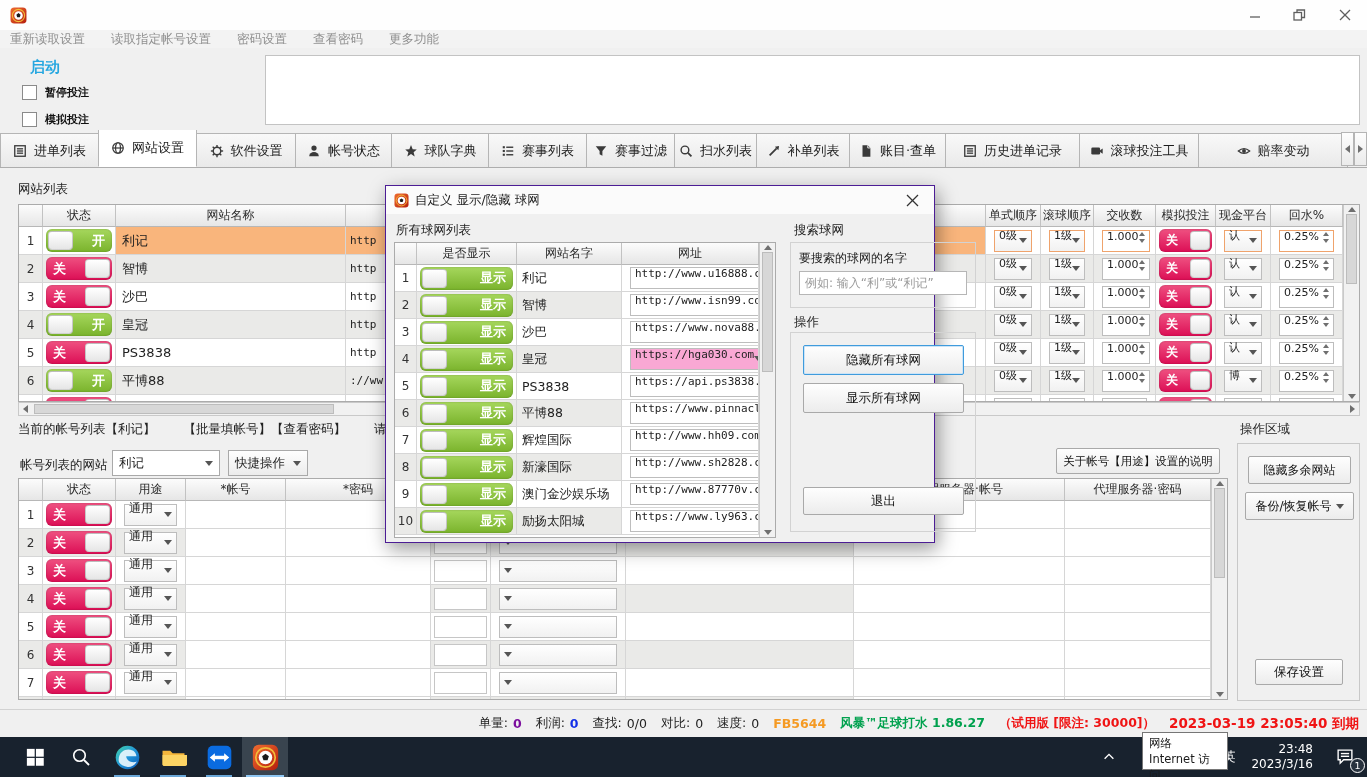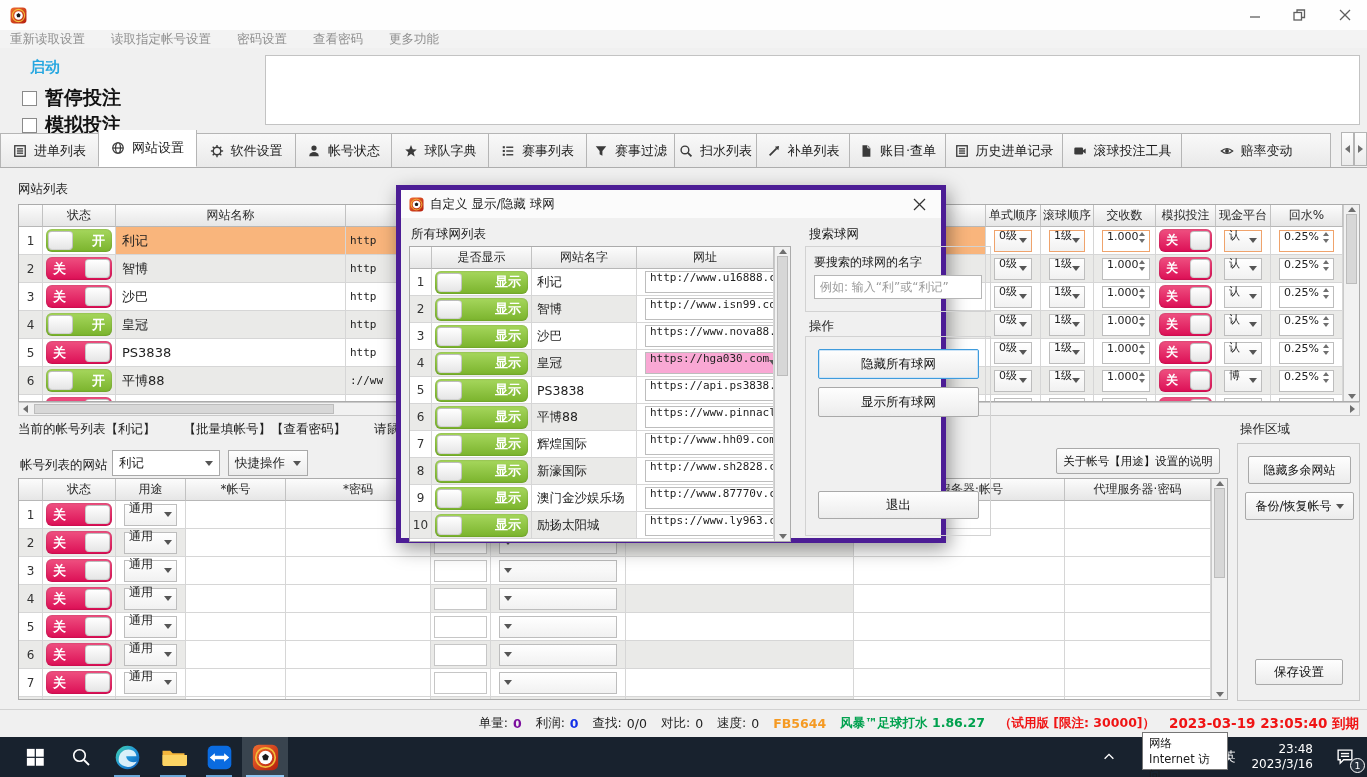--- a/index.html
+++ b/index.html
@@ -14,21 +14,21 @@
 .appico{width:17px;height:17px;margin-left:10px}
 .wbtns{margin-left:auto;display:flex}
 .wbtn{width:45px;height:30px;display:flex;align-items:center;justify-content:center}
 #menubar{left:0;top:30px;width:1367px;height:18px;background:#f3f3f3;display:flex;align-items:center;gap:26px;padding-left:10px}
 #menubar .mi{color:#909090;font-size:12.5px}
 
 
 #start-link{left:30px;top:58px;font-size:15px;font-weight:bold;color:#27a7e0}
 .cbrow{display:flex;align-items:center;gap:8px}
 .cb{width:15px;height:15px;background:#fff;border:1px solid #8a8a8a;flex:none}
-.cbl{font-weight:bold;font-size:19px;color:#111}
+.cbl{font-weight:bold;font-size:11px;color:#111}
 #logbox{left:265px;top:55px;width:1095px;height:70px;background:#fff;border:1px solid #c3c3c3}
 
 
 #tabbar{left:0;top:130px;width:1367px;height:38px;border-bottom:1px solid #adadad;display:flex;align-items:flex-end;overflow:hidden}
 .tab{height:34px;display:flex;align-items:center;justify-content:center;gap:7px;font-size:13px;color:#1c1c1c;
   background:linear-gradient(#f9f9f9,#e9e9e9);border:1px solid #b5b5b5;border-bottom:none;margin-right:-1px;flex:none}
 .tab.active{height:38px;background:#fff;z-index:2;border-bottom:1px solid #fff}
 .tab svg{flex:none}
 .tabscroll{position:absolute;right:0;top:132px;display:flex;height:34px}
 .tsbtn{width:13px;height:34px;background:linear-gradient(#fdfdfd,#ebebeb);border:1px solid #b5b5b5;display:flex;align-items:center;justify-content:center}
@@ -74,21 +74,21 @@
 .mono{font-family:"DejaVu Sans Mono","Liberation Mono",monospace;font-size:11px}
 
 
 .btn{background:linear-gradient(#fefefe,#ececec);border:1px solid #a9a9a9;border-radius:2px;
   display:flex;align-items:center;justify-content:center;font-size:12.5px;color:#111}
 .btn.focus{border:1px solid #3f9bdc;box-shadow:inset 0 0 0 1px #cce4f7}
 .combo{background:#fff;border:1px solid #a9a9a9;display:flex;align-items:center;justify-content:space-between;padding:0 6px;font-size:12.5px}
 .combo.grad{background:linear-gradient(#fefefe,#ececec)}
 
 
-#dialog{left:396px;top:185px;width:550px;height:358px;background:#f0f0f0;border:5px solid #4c1d95;
+#dialog{left:385px;top:185px;width:550px;height:358px;background:#f0f0f0;border:1px solid #4c1d95;
   box-shadow:3px 6px 18px rgba(0,0,0,.4);z-index:50}
 #dlg-title{height:28px;background:#fbfbfb;display:flex;align-items:center}
 #dlg-title .ttl{margin-left:6px;font-size:12.5px;color:#222}
 #dlg-close{margin-left:auto;width:44px;height:28px;display:flex;align-items:center;justify-content:center}
 .grouplab{position:absolute;font-size:12.5px;color:#222}
 .gbox{position:absolute;border:1px solid #d2d2d2}
 #dlg-input{position:absolute;left:8px;top:28px;width:168px;height:24px;border:1px solid #b6b6b6;background:#fff;
   font-size:12px;padding:0 5px;color:#222;font-family:inherit}
 #dlg-input::placeholder{color:#9a9a9a}
 
@@ -262,21 +262,21 @@
         </svg>
     <span>补单列表</span>
       </div>
   <div class="tab" style="width:97px">
     <svg width="14" height="14" viewBox="0 0 16 16">
           <path d="M4 1.5 H10 L13 4.5 V14.5 H4 Z" fill="#3a3a3a"></path>
           <path d="M10 1.5 V4.5 H13" fill="none" stroke="#fff" stroke-width="1"></path>
         </svg>
     <span>账目·查单</span>
       </div>
-  <div class="tab" style="width:118px">
+  <div class="tab" style="width:135px">
     <svg width="14" height="14" viewBox="0 0 16 16" stroke="#3a3a3a" fill="none" stroke-width="1.5">
           <rect x="2" y="2" width="12" height="12"></rect>
           <line x1="4.5" y1="5.5" x2="11.5" y2="5.5"></line>
           <line x1="4.5" y1="8" x2="11.5" y2="8"></line>
           <line x1="4.5" y1="10.5" x2="11.5" y2="10.5"></line>
         </svg>
     <span>历史进单记录</span>
       </div>
   <div class="tab" style="width:120px">
     <svg width="14" height="14" viewBox="0 0 16 16">

